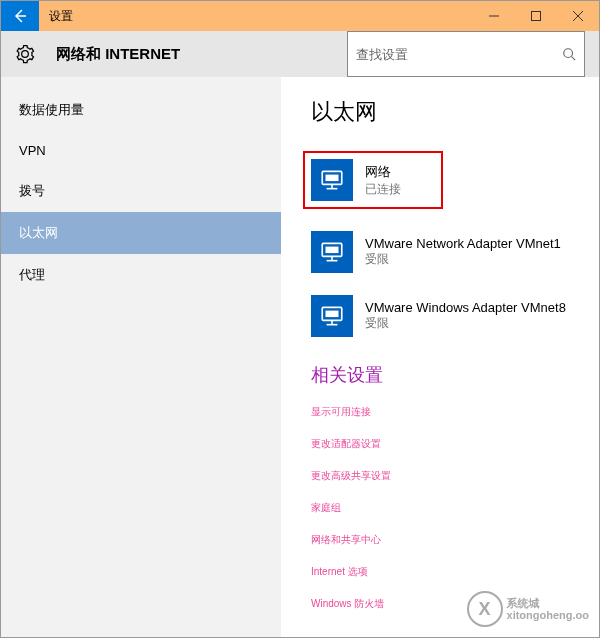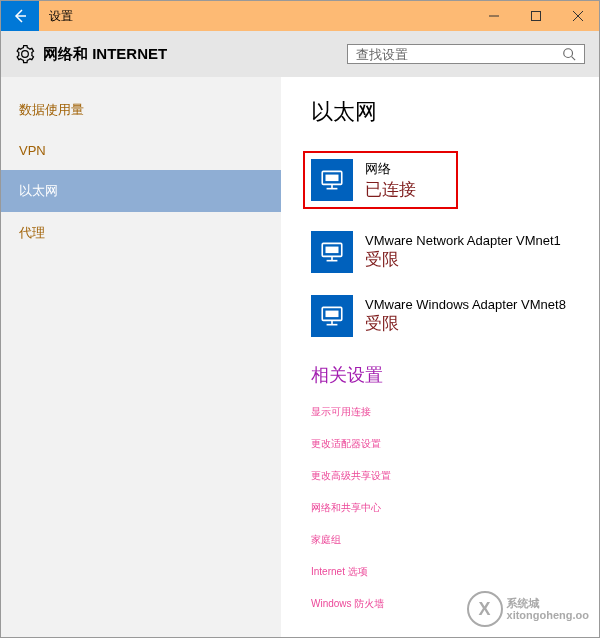--- a/index.html
+++ b/index.html
@@ -54,30 +54,30 @@
       height: 46px;
       background: #e6e6e6;
       display: flex;
       align-items: center;
       padding: 0 14px;
       justify-content: space-between;
     }
     .header-left {
       display: flex;
       align-items: center;
-      gap: 8px;
+      gap: 21px;
     }
     .header-title {
       font-size: 15px;
       font-weight: 600;
       color: #000;
     }
     .search-box {
       width: 238px;
-      height: 20px;
+      height: 46px;
       border: 1px solid #888;
       background: #fff;
       display: flex;
       align-items: center;
       padding: 0 8px;
       justify-content: space-between;
     }
     .search-input {
       border: none;
       outline: none;
@@ -93,21 +93,21 @@
       height: calc(638px - 30px - 46px);
     }
     .sidebar {
       width: 280px;
       background: #f2f2f2;
       padding-top: 12px;
     }
     .sidebar-item {
       padding: 12px 18px;
       font-size: 13px;
-      color: #a16207;
+      color: #000000;
       cursor: pointer;
     }
     .sidebar-item.selected {
       background: #8faed4;
       color: #fff;
     }
     .content {
       flex: 1;
       background: #fff;
       padding: 20px 20px 20px 30px;
@@ -135,21 +135,21 @@
       width: 42px;
       height: 42px;
       background: #0061bd;
       display: flex;
       align-items: center;
       justify-content: center;
       color: #fff;
     }
     .net-text { display: flex; flex-direction: column; }
     .net-name { font-size: 13px; color: #000; }
-    .net-status { font-size: 17px; color: #7f1d1d; }
+    .net-status { font-size: 12px; color: #737373; }
     .related h2 {
       font-size: 18px;
       font-weight: 400;
       margin: 26px 0 18px 0;
       color: #a21caf;
     }
     .related-link {
       font-size: 10px;
       color: #ec4899;
       margin-bottom: 18px;
@@ -216,20 +216,21 @@
         <circle cx="7" cy="7" r="5" stroke="#666" stroke-width="1.3" fill="none"></circle>
         <line x1="11" y1="11" x2="15" y2="15" stroke="#666" stroke-width="1.3"></line>
       </svg>
   </div>
 </div>
 
 <div class="body-row">
   <div class="sidebar">
     <div class="sidebar-item"><span>数据使用量</span></div>
     <div class="sidebar-item"><span>VPN</span></div>
+    <div class="sidebar-item"><span>拨号</span></div>
     <div class="sidebar-item selected"><span>以太网</span></div>
     <div class="sidebar-item"><span>代理</span></div>
   </div>
 
   <div class="content">
     <h1 class="section">以太网</h1>
 
     <div class="net-item highlighted">
       <div class="net-icon">
         <svg width="26" height="26" viewBox="0 0 24 24">
@@ -273,22 +274,22 @@
         <span class="net-name">VMware Windows Adapter VMnet8</span>
         <span class="net-status">受限</span>
       </div>
     </div>
 
     <div class="related">
       <h2>相关设置</h2>
       <div class="related-link">显示可用连接</div>
       <div class="related-link">更改适配器设置</div>
       <div class="related-link">更改高级共享设置</div>
+      <div class="related-link">家庭组</div>
       <div class="related-link">网络和共享中心</div>
-      <div class="related-link">家庭组</div>
       <div class="related-link">Internet 选项</div>
       <div class="related-link">Windows 防火墙</div>
     </div>
   </div>
 </div>
 
 <div class="watermark">
   <div class="logo">X</div>
   <div class="watermark-text">
     <span>系统城</span>

